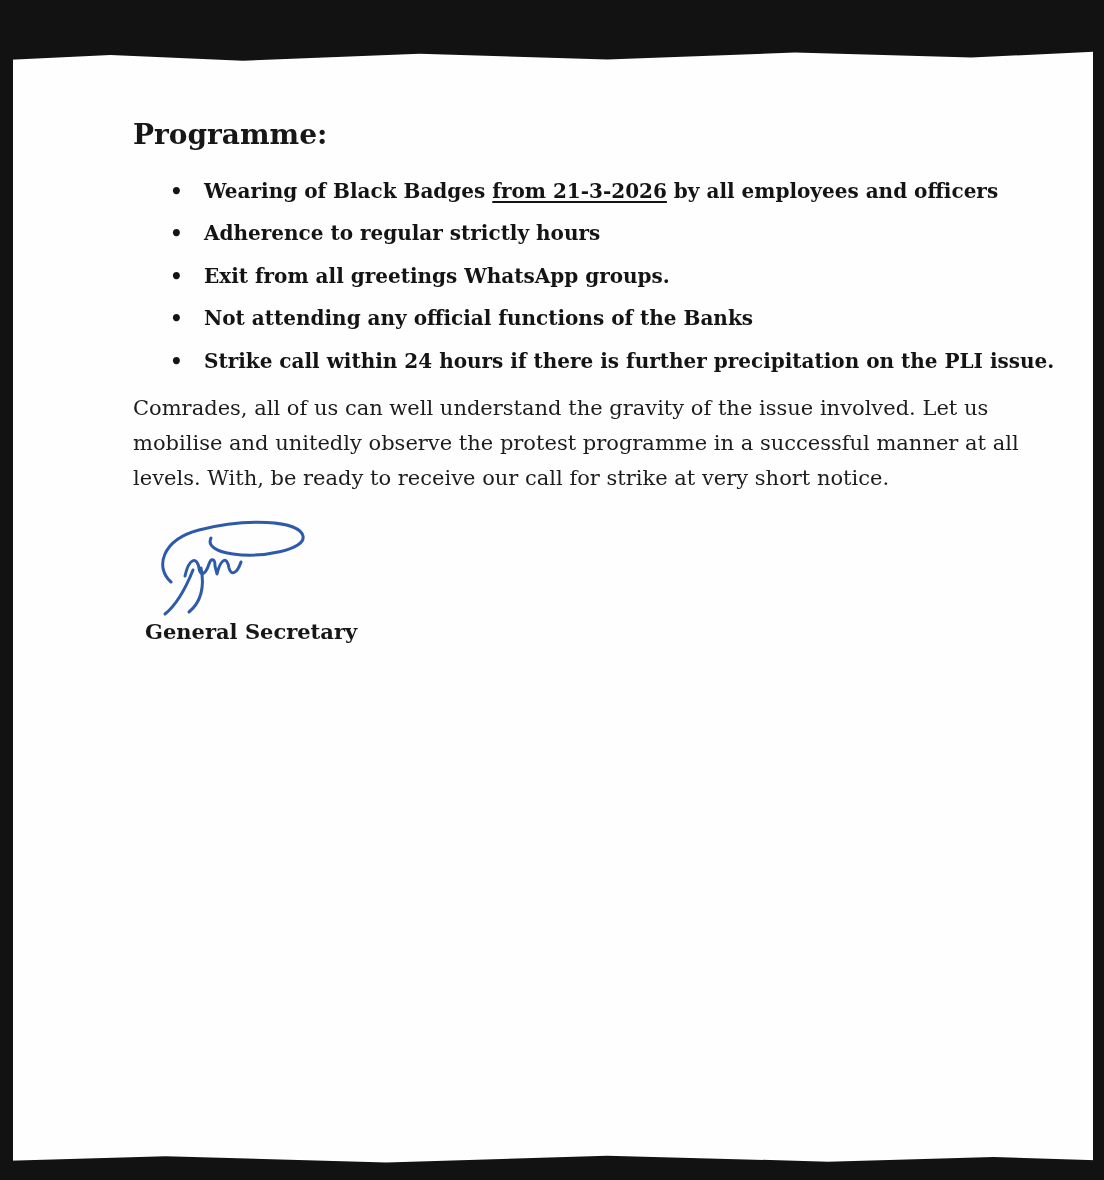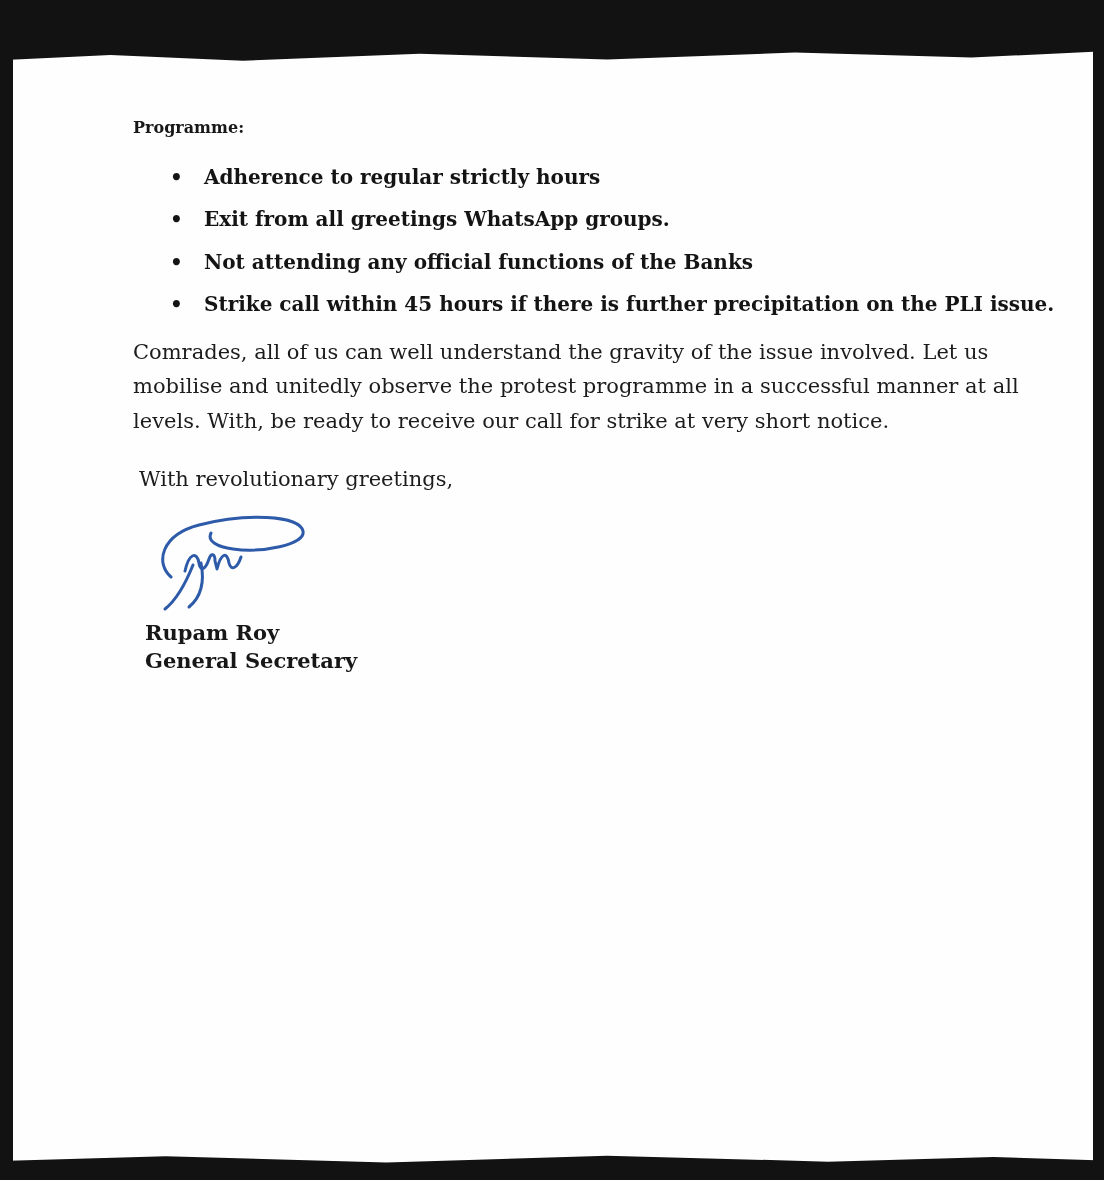--- a/index.html
+++ b/index.html
@@ -22,21 +22,21 @@
   .edge-left{top:0;left:0;width:13px;height:100%;}
   .edge-right{top:0;right:0;width:11px;height:100%;}
   .edge-bottom{
     bottom:0;left:0;width:100%;height:27px;
     clip-path:polygon(0 30%,15% 12%,35% 35%,55% 10%,75% 32%,90% 15%,100% 28%,100% 100%,0 100%);
   }
   .content{
     position:absolute;left:133px;top:118px;width:932px;
   }
   .heading{
-    margin:0;font-weight:bold;font-size:16px;
+    margin:0;font-weight:bold;font-size:28px;
   }
   ul.bullets{
     margin:26px 0 0 0;padding:0;list-style:none;
   }
   ul.bullets li{
     position:relative;padding-left:71px;
     font-weight:bold;font-size:20px;line-height:1.42;
     margin-bottom:14px;color:#141414;
   }
   ul.bullets li::before{
@@ -72,39 +72,38 @@
   <div class="edge edge-top"></div>
   <div class="edge edge-left"></div>
   <div class="edge edge-right"></div>
   <div class="edge edge-bottom"></div>
 
   <div class="content">
 
     <p class="heading">Programme:</p>
 
     <ul class="bullets">
+      <li><span>Wearing of Black Badges </span><span class="u">from 21-3-2026</span><span> by all employees and officers</span></li>
       <li><span>Adherence to regular strictly hours</span></li>
       <li><span>Exit from all greetings WhatsApp groups.</span></li>
       <li><span>Not attending any official functions of the Banks</span></li>
-      <li><span>Strike call within 45 hours if there is further precipitation on the PLI issue.</span></li>
+      <li><span>Strike call within 24 hours if there is further precipitation on the PLI issue.</span></li>
     </ul>
 
     <p class="para">Comrades, all of us can well understand the gravity of the issue involved.  Let us mobilise and unitedly observe the protest programme in a successful manner at all levels.  With, be ready to receive our call for strike at very short notice.</p>
 
-    <p class="line">With revolutionary greetings,</p>
 
 
     <div class="signature">
       <svg width="200" height="108" viewBox="0 0 200 108">
         <g fill="none" stroke-width="3" stroke-linecap="round" stroke-linejoin="round" stroke="#2d5aa9">
           <path d="M30,72 C14,58 20,30 58,20 C104,8 158,10 162,26 C165,40 120,48 92,44 C76,42 66,36 70,28"></path>
           <path d="M44,66 C48,48 56,46 58,58 C59,66 64,66 68,54 C70,48 74,48 74,56 L76,64 C80,48 86,46 88,58 C90,66 96,64 100,52"></path>
           <path d="M52,60 C44,80 34,96 24,104"></path>
           <path d="M60,58 C64,78 60,92 48,102"></path>
         </g>
       </svg>
     </div>
 
-    <p class="name">Rupam Roy</p>
     <p class="title">General Secretary</p>
 
   </div>
 </div>
 
 </body></html>

